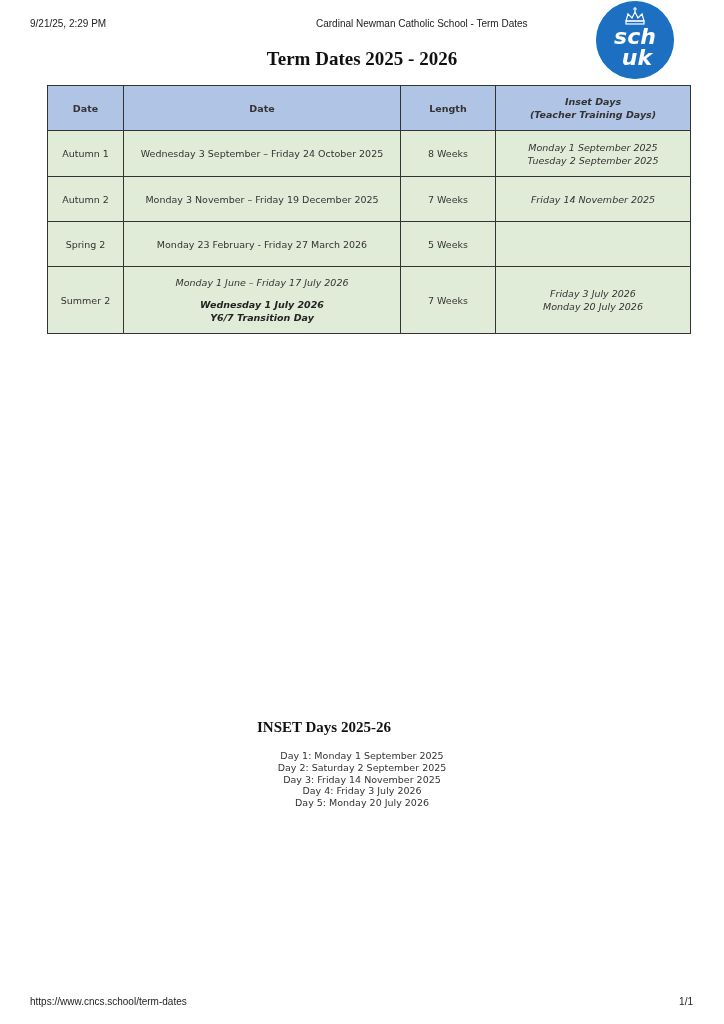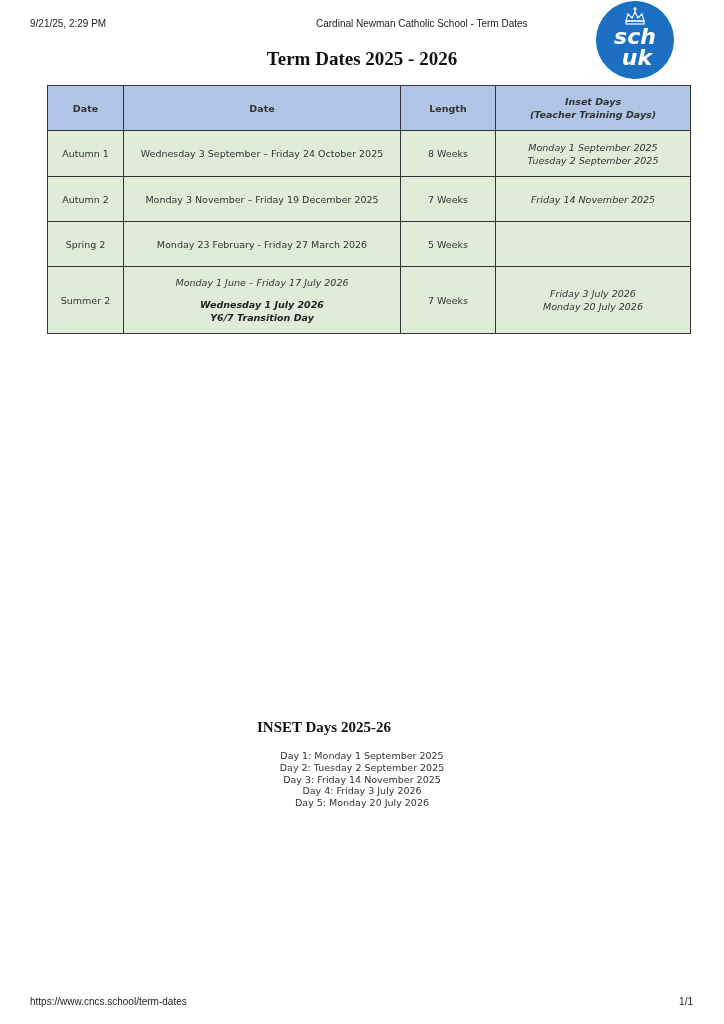--- a/index.html
+++ b/index.html
@@ -122,20 +122,20 @@
         <span class="line">Friday 3 July 2026</span>
         <span class="line">Monday 20 July 2026</span>
       </td>
     </tr>
   </tbody>
 </table>
 
 <div class="inset-title">INSET Days 2025-26</div>
 <div class="inset-list">
   <div>Day 1: Monday 1 September 2025</div>
-  <div>Day 2: Tuesday 2 September 2025</div>
+  <div>Day 2: Saturday 2 September 2025</div>
   <div>Day 3: Friday 14 November 2025</div>
   <div>Day 4: Friday 3 July 2026</div>
   <div>Day 5: Monday 20 July 2026</div>
 </div>
 
 <div class="print-footer-left">https://www.cncs.school/term-dates</div>
 <div class="print-footer-right">1/1</div>
 
 </body></html>

